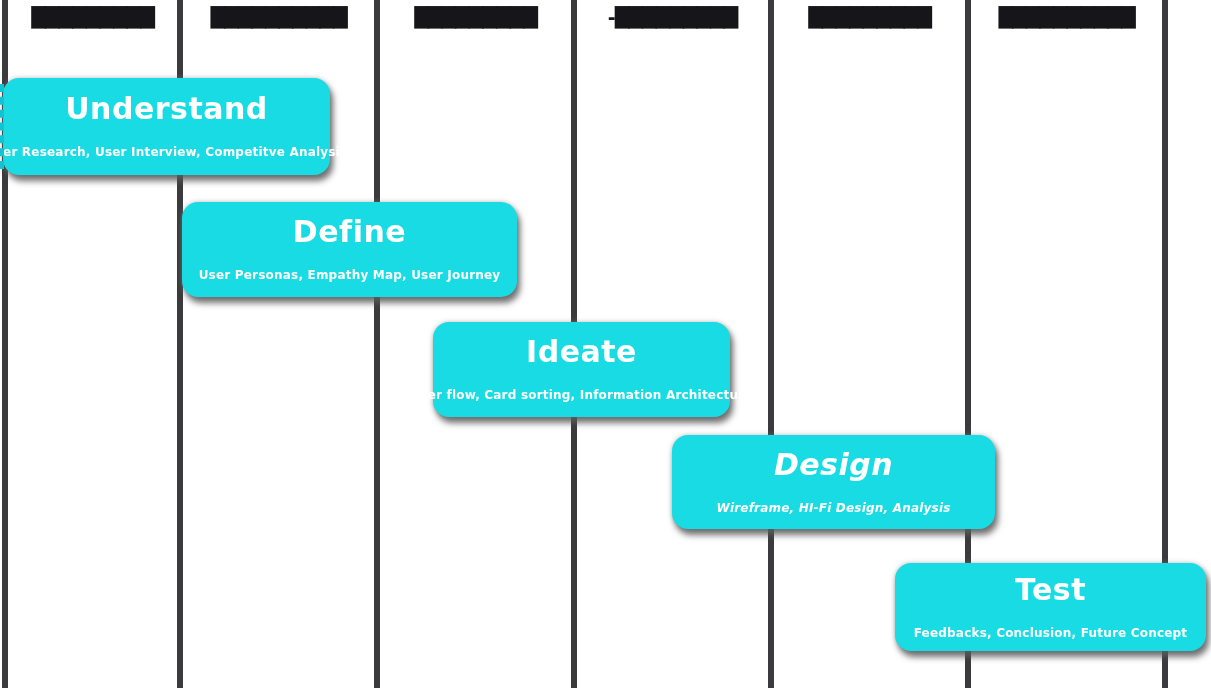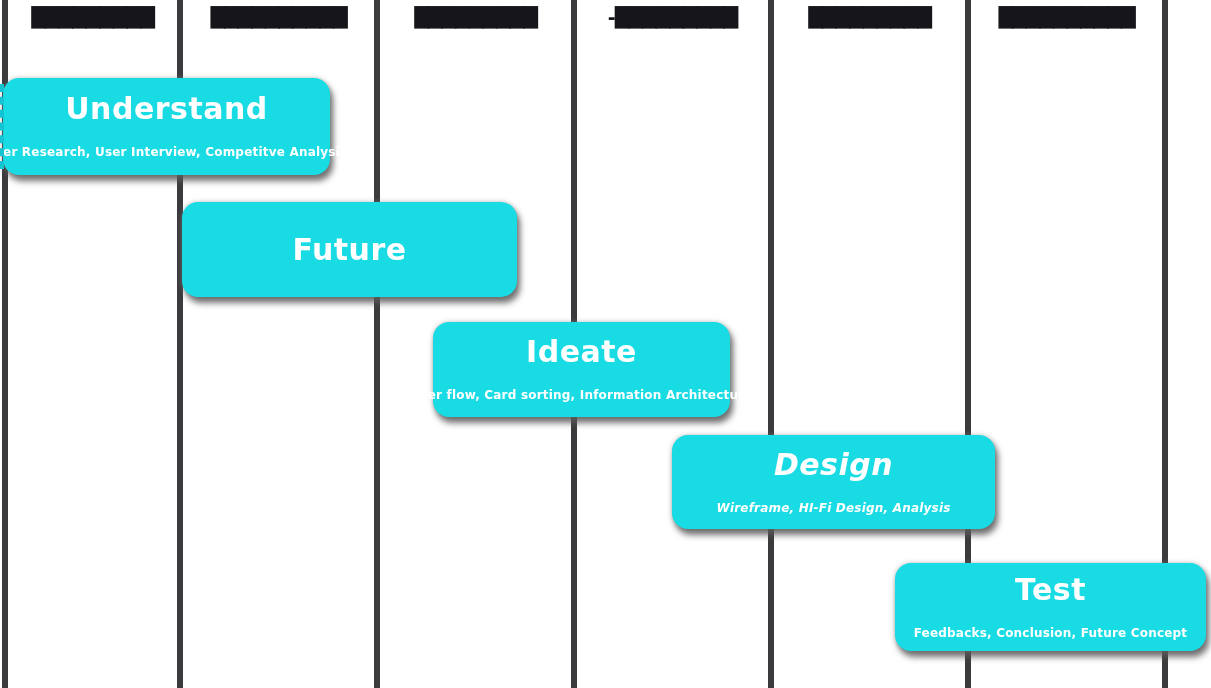--- a/index.html
+++ b/index.html
@@ -117,21 +117,22 @@
   <div class="col-header ch-3">-█████████</div>
   <div class="col-header ch-4">█████████</div>
   <div class="col-header ch-5">██████████</div>
 
   <div class="phase-card phase-understand">
     <div class="phase-title">Understand</div>
     <div class="phase-tasks">User Research, User Interview, Competitve Analysis</div>
   </div>
 
   <div class="phase-card phase-define">
-    <div class="phase-title">Future</div>
+    <div class="phase-title">Define</div>
+    <div class="phase-tasks">User Personas, Empathy Map, User Journey</div>
   </div>
 
   <div class="phase-card phase-ideate">
     <div class="phase-title">Ideate</div>
     <div class="phase-tasks">User flow, Card sorting, Information Architecture</div>
   </div>
 
   <div class="phase-card phase-design">
     <div class="phase-title">Design</div>
     <div class="phase-tasks">Wireframe, HI-Fi Design, Analysis</div>

